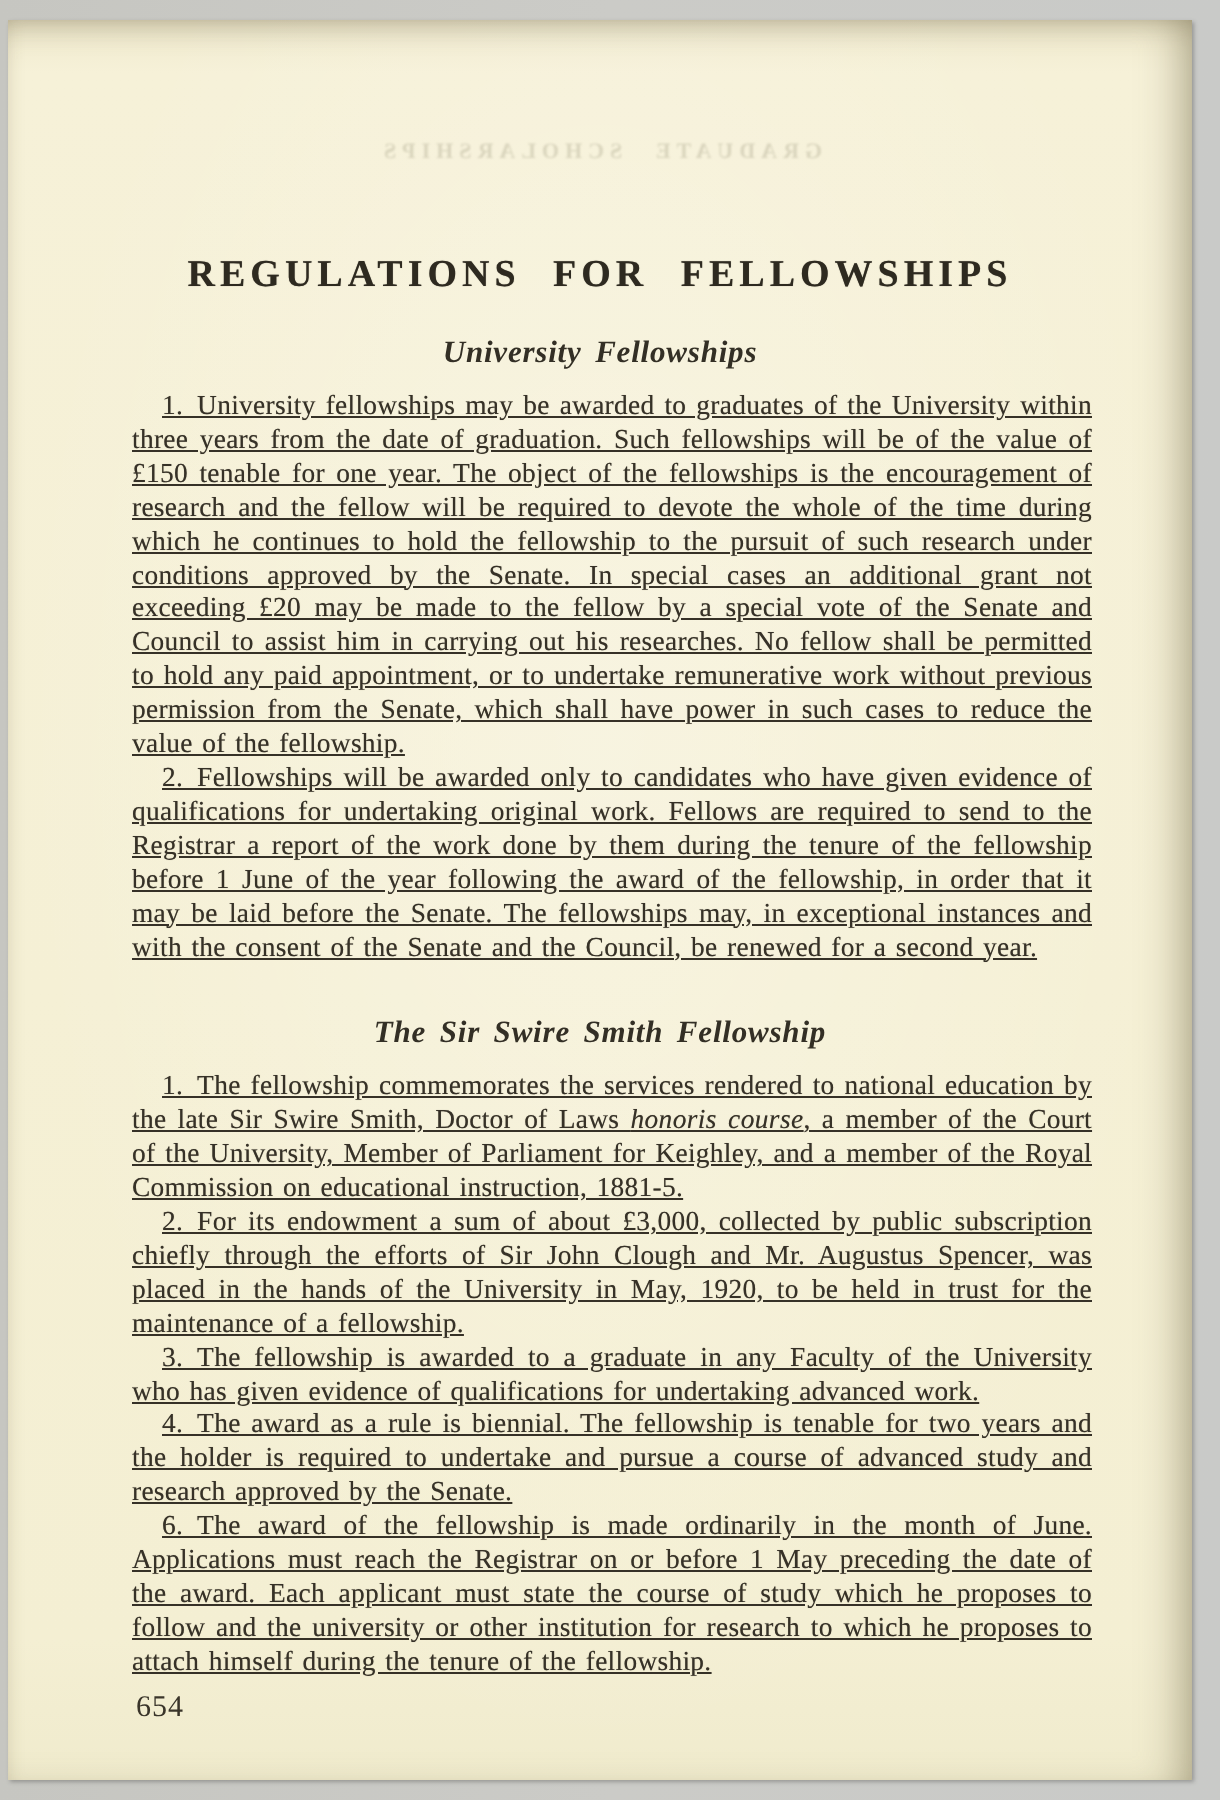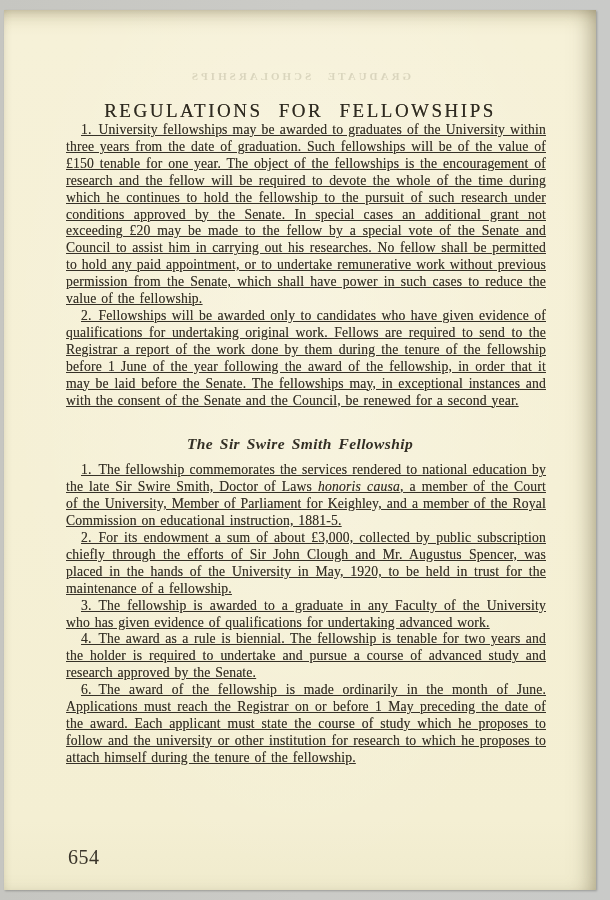--- a/index.html
+++ b/index.html
@@ -41,24 +41,24 @@
     transform: scaleX(-1);
     font-size: 11px;
     font-weight: 600;
     letter-spacing: 3px;
     word-spacing: 8px;
     color: rgba(105, 100, 72, 0.20);
     filter: blur(0.5px);
     user-select: none;
   }
   .title {
-    margin: 90px 0 0 0;
+    margin: 117px 0 0 0;
     text-align: center;
     font-size: 19px;
-    font-weight: 400;
+    font-weight: 700;
     letter-spacing: 2.5px;
     word-spacing: 9px;
     color: #2e2a20;
     text-shadow: 0 0 0.4px rgba(46,42,32,0.6);
   }
   .sections {
     position: relative;
   }
   .section-heading {
     margin: 19px 0 9px 0;
@@ -86,43 +86,44 @@
     word-spacing: 1.2px;
     color: #363127;
     text-shadow: 0 0 0.35px rgba(54,49,39,0.55);
     text-decoration: underline;
   }
   .para i { letter-spacing: 0.2px; }
   .page-number {
     position: absolute;
     left: 64px;
     top: 836px;
-    font-size: 20px;
+    font-size: 15px;
     color: #3a352a;
     letter-spacing: 0.5px;
   }
 </style>
 </head>
 <body style="background: rgb(201, 201, 196);">
 
 <div class="canvas">
   <div class="page">
     <div class="ghost-header">GRADUATE SCHOLARSHIPS</div>
     <h1 class="title">REGULATIONS FOR FELLOWSHIPS</h1>
     <div class="sections" id="sections">
         <section>
+          <h2 class="section-heading">University Fellowships</h2>
           <div class="section-body">
             <p class="para"><span>1. University fellowships may be awarded to graduates of the University within three years from the date of graduation. Such fellowships will be of the value of £150 tenable for one year. The object of the fellowships is the encouragement of research and the fellow will be required to devote the whole of the time during which he continues to hold the fellowship to the pursuit of such research under conditions approved by the Senate. In special cases an additional grant not exceeding £20 may be made to the fellow by a special vote of the Senate and Council to assist him in carrying out his researches. No fellow shall be permitted to hold any paid appointment, or to undertake remunerative work without previous permission from the Senate, which shall have power in such cases to reduce the value of the fellowship.</span></p>
             <p class="para"><span>2. Fellowships will be awarded only to candidates who have given evidence of qualifications for undertaking original work. Fellows are required to send to the Registrar a report of the work done by them during the tenure of the fellowship before 1 June of the year following the award of the fellowship, in order that it may be laid before the Senate. The fellowships may, in exceptional instances and with the consent of the Senate and the Council, be renewed for a second year.</span></p>
           </div>
         </section>
         <section>
           <h2 class="section-heading">The Sir Swire Smith Fellowship</h2>
           <div class="section-body">
-            <p class="para"><span>1. The fellowship commemorates the services rendered to national education by the late Sir Swire Smith, Doctor of Laws </span><i>honoris causa</i><span>, a member of the Court of the University, Member of Parliament for Keighley, and a member of the Royal Commission on educational instruction, 1881-5.</span></p>
+            <p class="para"><span>1. The fellowship commemorates the services rendered to national education by the late Sir Swire Smith, Doctor of Laws </span><i>honoris course</i><span>, a member of the Court of the University, Member of Parliament for Keighley, and a member of the Royal Commission on educational instruction, 1881-5.</span></p>
             <p class="para"><span>2. For its endowment a sum of about £3,000, collected by public subscription chiefly through the efforts of Sir John Clough and Mr. Augustus Spencer, was placed in the hands of the University in May, 1920, to be held in trust for the maintenance of a fellowship.</span></p>
             <p class="para"><span>3. The fellowship is awarded to a graduate in any Faculty of the University who has given evidence of qualifications for undertaking advanced work.</span></p>
             <p class="para"><span>4. The award as a rule is biennial. The fellowship is tenable for two years and the holder is required to undertake and pursue a course of advanced study and research approved by the Senate.</span></p>
             <p class="para"><span>6. The award of the fellowship is made ordinarily in the month of June. Applications must reach the Registrar on or before 1 May preceding the date of the award. Each applicant must state the course of study which he proposes to follow and the university or other institution for research to which he proposes to attach himself during the tenure of the fellowship.</span></p>
           </div>
         </section>
       </div>
     <div class="page-number">654</div>
   </div>
 </div>

